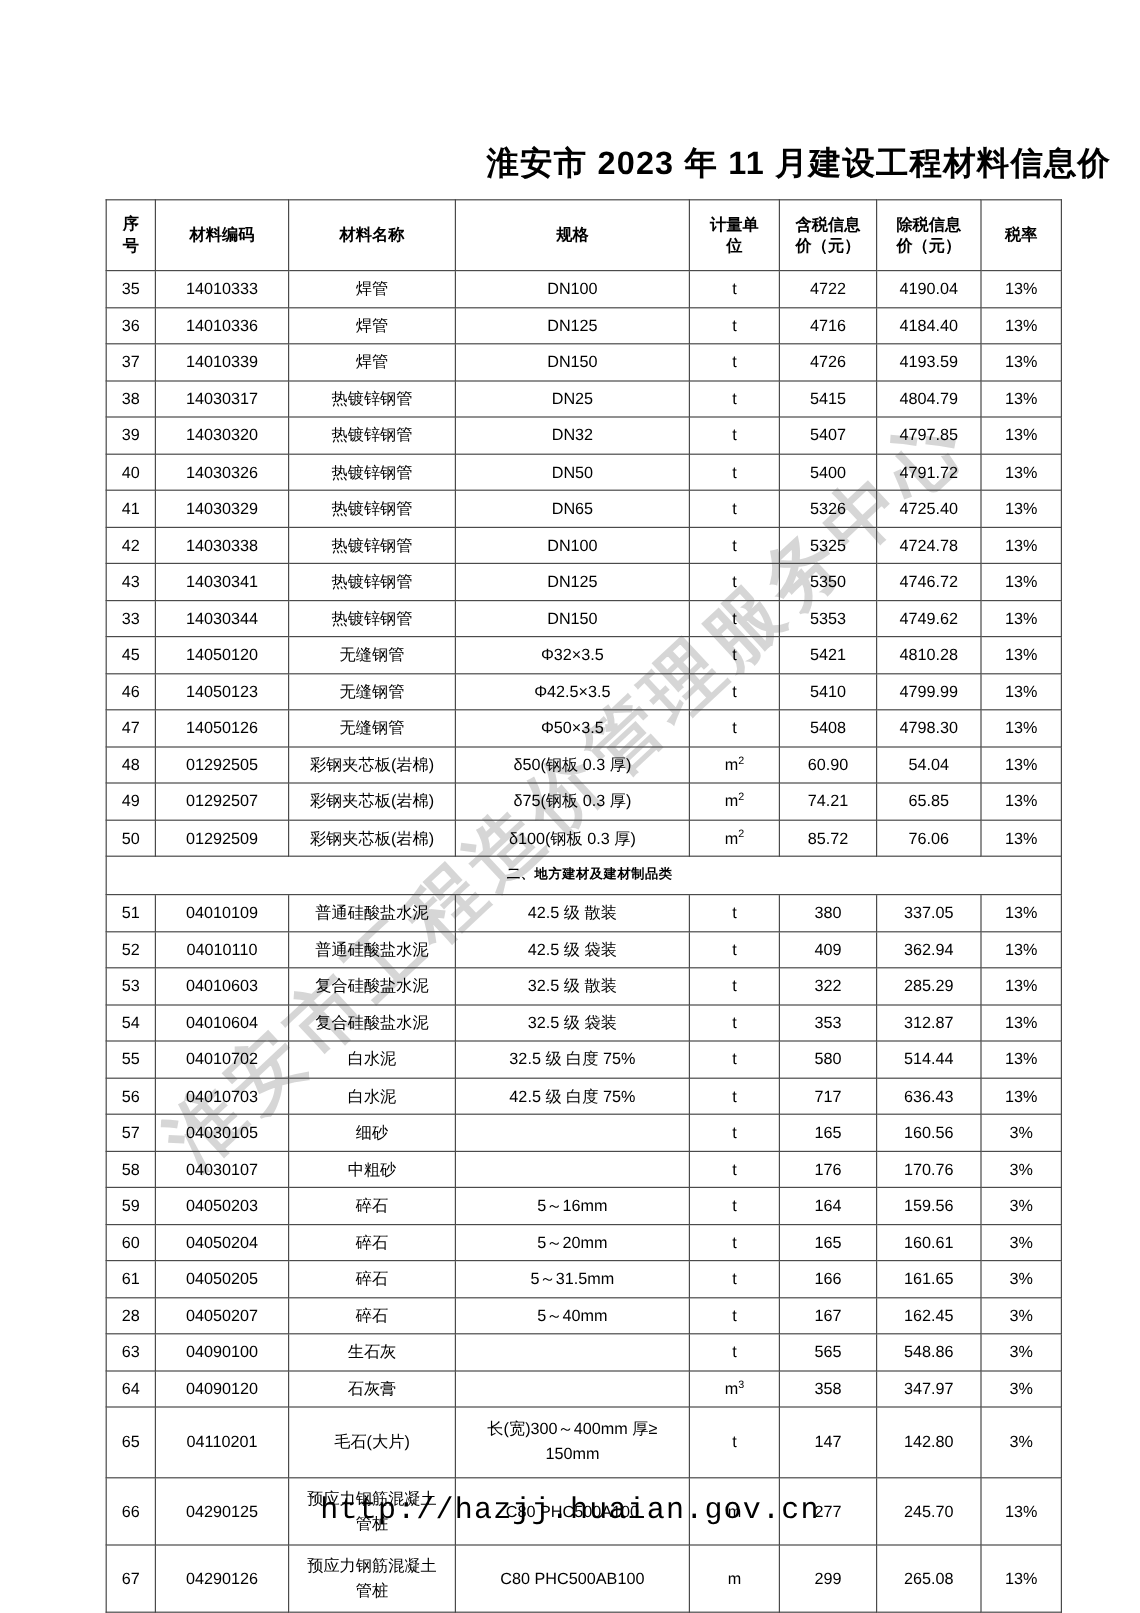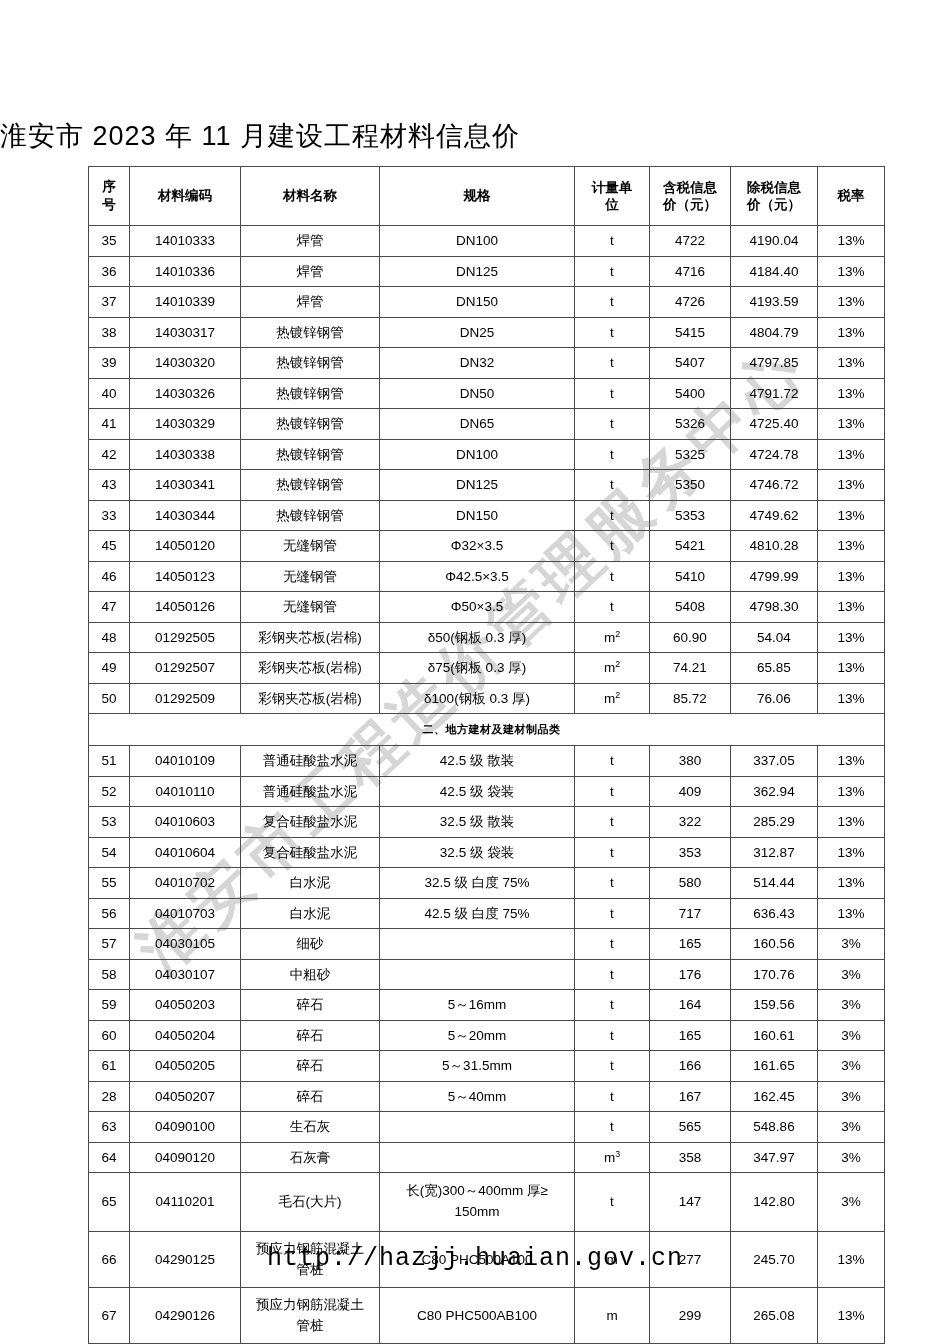--- a/index.html
+++ b/index.html
@@ -47,23 +47,23 @@
     letter-spacing: 6px;
     color: rgba(120,120,120,0.30);
   }
 
   
   .doc-title {
     position: absolute;
     left: 0;
     top: 118px;
     width: 926px;
-    text-align: left;
+    text-align: right;
     font-size: 27px;
-    font-weight: 400;
+    font-weight: 700;
     letter-spacing: 1px;
     z-index: 10;
   }
 
   
   .table-wrap {
     position: absolute;
     left: 88px;
     top: 166px;
     width: 774px;

